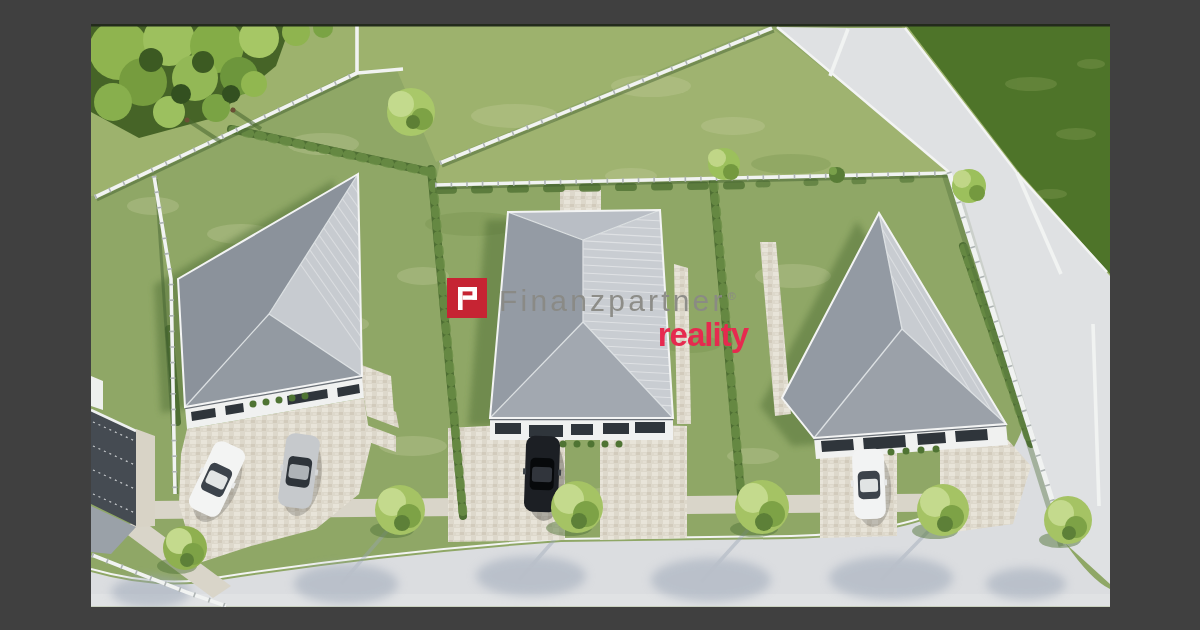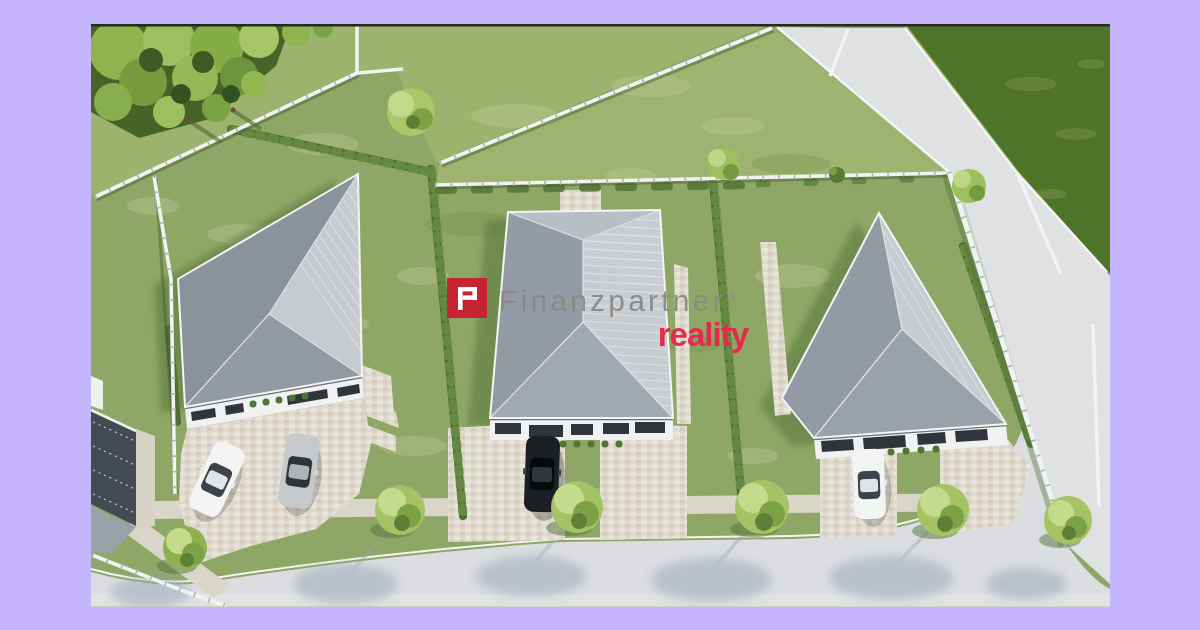--- a/index.html
+++ b/index.html
@@ -1,16 +1,16 @@
 <!DOCTYPE html>
 <html><head>
 <meta charset="utf-8">
 <style>
   html,body{margin:0;padding:0;background:#ffffff;}
-  .stage{position:relative;width:1200px;height:630px;background:#c4b5fd;overflow:hidden;
+  .stage{position:relative;width:1200px;height:630px;background:#404040;overflow:hidden;
          font-family:"Liberation Sans",sans-serif;}
   .photo{position:absolute;left:91px;top:24px;width:1019px;height:583px;overflow:hidden;background:#8fa766;}
   .photo svg{display:block;}
   .wm{position:absolute;left:0;top:0;width:100%;height:100%;pointer-events:none;}
   .wm-square{position:absolute;left:356px;top:254px;width:40px;height:40px;background:#c62433;
              box-shadow:0 0 0 0 transparent;}
   .wm-square svg{display:block;width:40px;height:40px;}
   .wm-name{position:absolute;left:408px;top:262px;font-size:30px;font-weight:400;color:#8a8a85;
            letter-spacing:3.2px;opacity:.95;white-space:nowrap;line-height:1;}
   .wm-name sup{font-size:11px;letter-spacing:0;margin-left:2px;}

